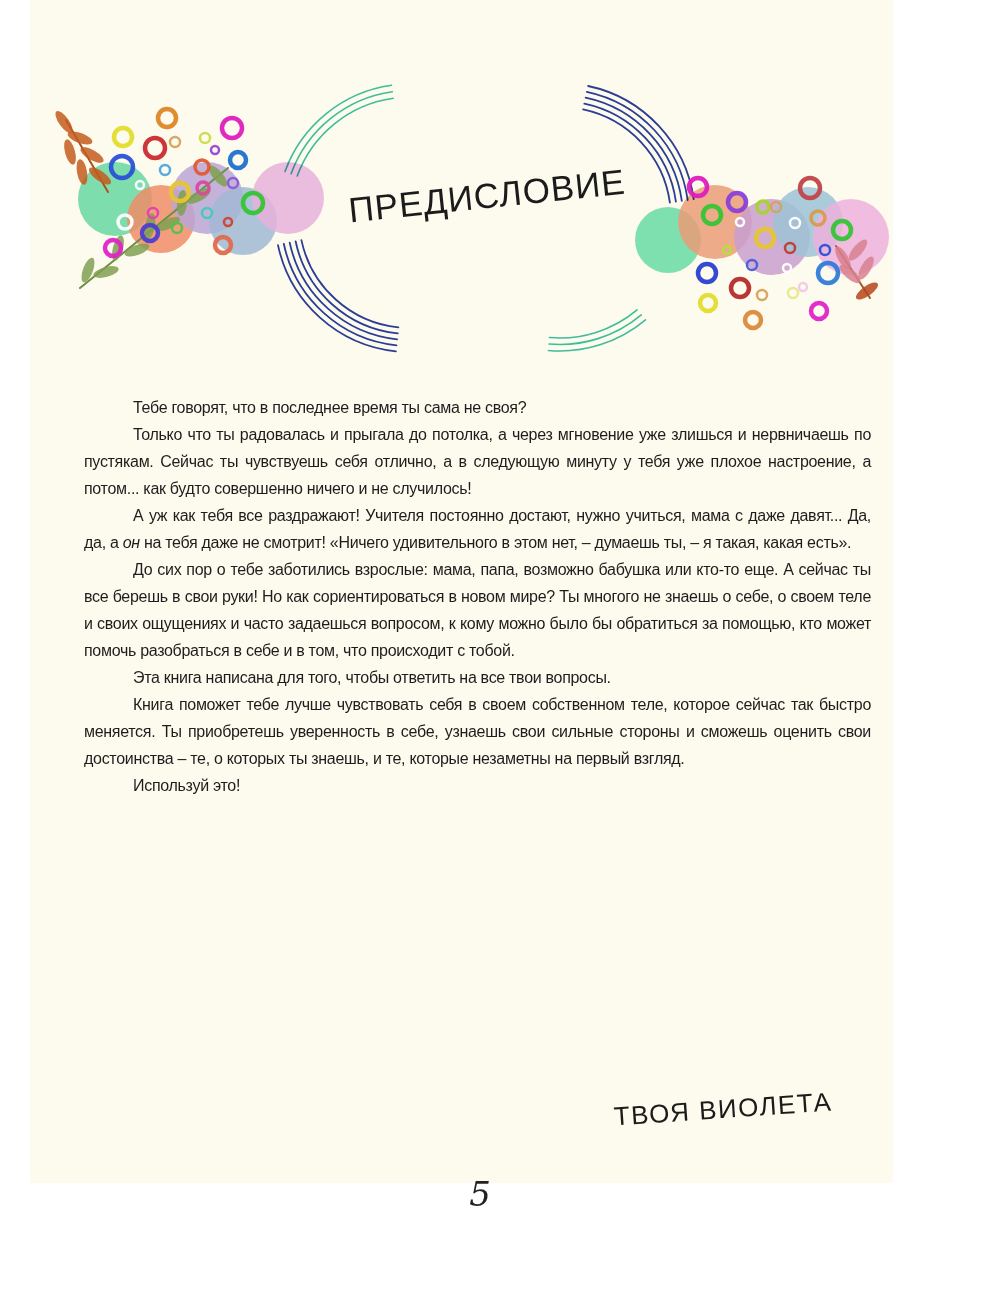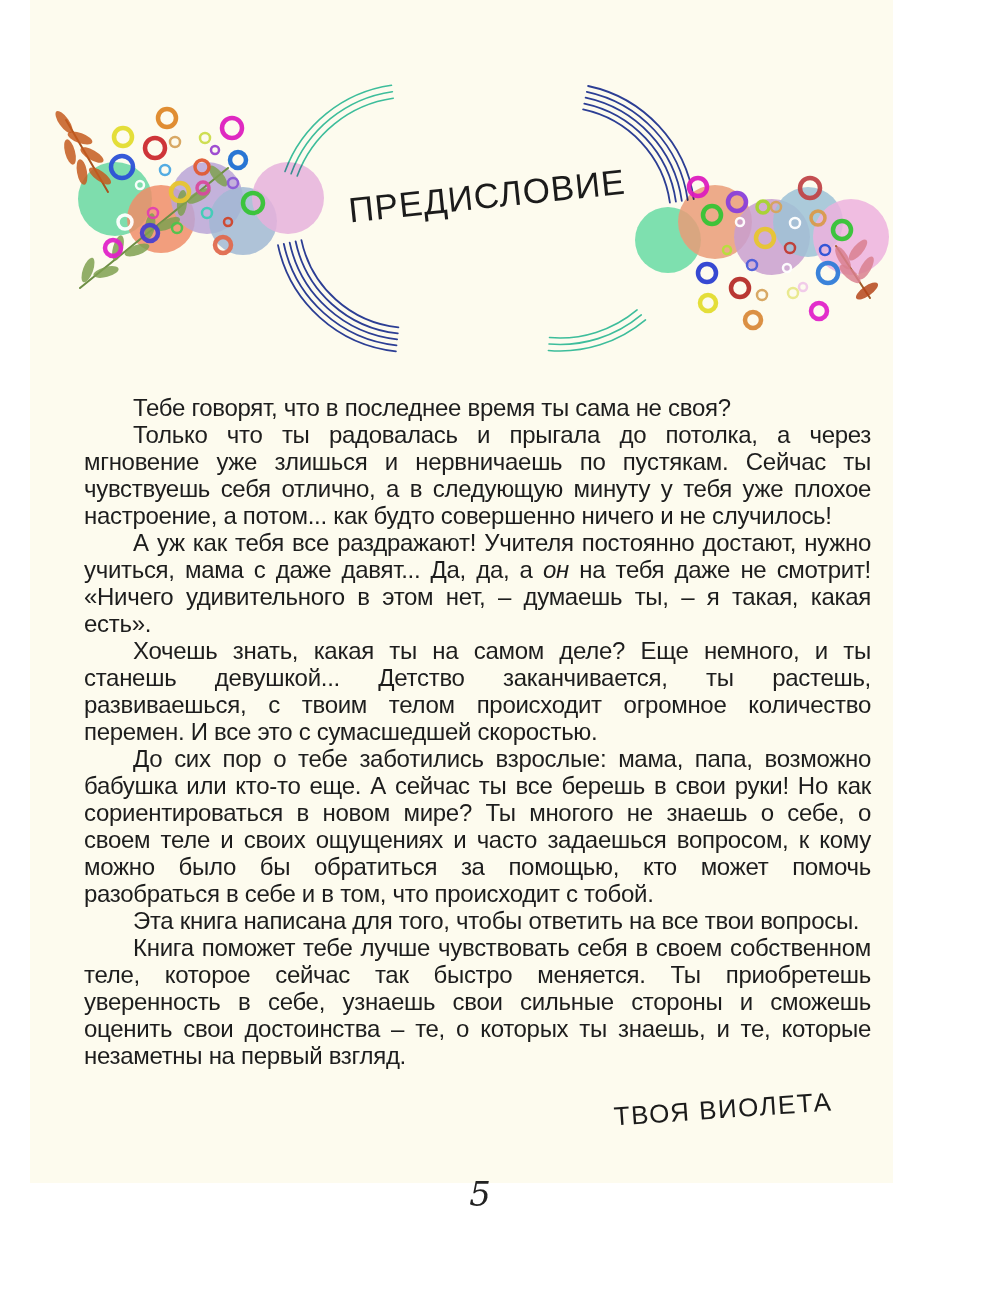--- a/index.html
+++ b/index.html
@@ -12,21 +12,21 @@
     background:#FDFBEE;
   }
   .decor { position:absolute; left:0; top:0; }
   .title {
     position:absolute; left:337px; top:176px; width:300px;
     text-align:center; font-size:35px; letter-spacing:1px; color:#1b1b1b;
     transform:rotate(-6deg); white-space:nowrap;
   }
   .body-text {
     position:absolute; left:84px; top:394px; width:787px;
-    font-size:24px; line-height:27px; color:#1d1d1d;
+    font-size:16px; line-height:27px; color:#1d1d1d;
     text-align:justify; letter-spacing:-0.3px;
   }
   .body-text p { margin:0; text-indent:49px; }
   .body-text em { }
   .signature {
     position:absolute; left:598px; top:1094px; width:250px;
     text-align:center; font-size:26px; letter-spacing:1.5px; color:#1b1b1b;
     transform:rotate(-4deg); text-transform:uppercase; white-space:nowrap;
   }
   .page-number {
@@ -152,21 +152,21 @@
       <circle cx="753" cy="320" r="8" fill="none" stroke="#D98A3A" stroke-width="4.5" stroke-opacity="0.95"></circle>
     </g>
   </svg>
 
 <div class="title">ПРЕДИСЛОВИЕ</div>
 
 <div class="body-text">
     <p><span>Тебе говорят, что в последнее время ты сама не своя?</span></p>
     <p><span>Только что ты радовалась и прыгала до потолка, а через мгновение уже злишься и нервничаешь по пустякам. Сейчас ты чувствуешь себя отлично, а в следующую минуту у тебя уже плохое настроение, а потом... как будто совершенно ничего и не случилось!</span></p>
     <p><span>А уж как тебя все раздражают! Учителя постоянно достают, нужно учиться, мама с даже давят... Да, да, а </span><em>он</em><span> на тебя даже не смотрит! «Ничего удивительного в этом нет, – думаешь ты, – я такая, какая есть».</span></p>
-    <p><span>Хочешь знать, какая ты на самом деле? Еще немного, и ты станешь девушкой... Детство заканчивается, ты растешь, развиваешься, с твоим телом происходит огромное количество перемен. И все это с сумасшедшей скоростью.</span></p>
     <p><span>До сих пор о тебе заботились взрослые: мама, папа, возможно бабушка или кто-то еще. А сейчас ты все берешь в свои руки! Но как сориентироваться в новом мире? Ты многого не знаешь о себе, о своем теле и своих ощущениях и часто задаешься вопросом, к кому можно было бы обратиться за помощью, кто может помочь разобраться в себе и в том, что происходит с тобой.</span></p>
     <p><span>Эта книга написана для того, чтобы ответить на все твои вопросы.</span></p>
     <p><span>Книга поможет тебе лучше чувствовать себя в своем собственном теле, которое сейчас так быстро меняется. Ты приобретешь уверенность в себе, узнаешь свои сильные стороны и сможешь оценить свои достоинства – те, о которых ты знаешь, и те, которые незаметны на первый взгляд.</span></p>
+    <p><span>Используй это!</span></p>
   </div>
 
 <div class="signature">Твоя Виолета</div>
 
 <div class="page-number">5</div>
 
 </body></html>

